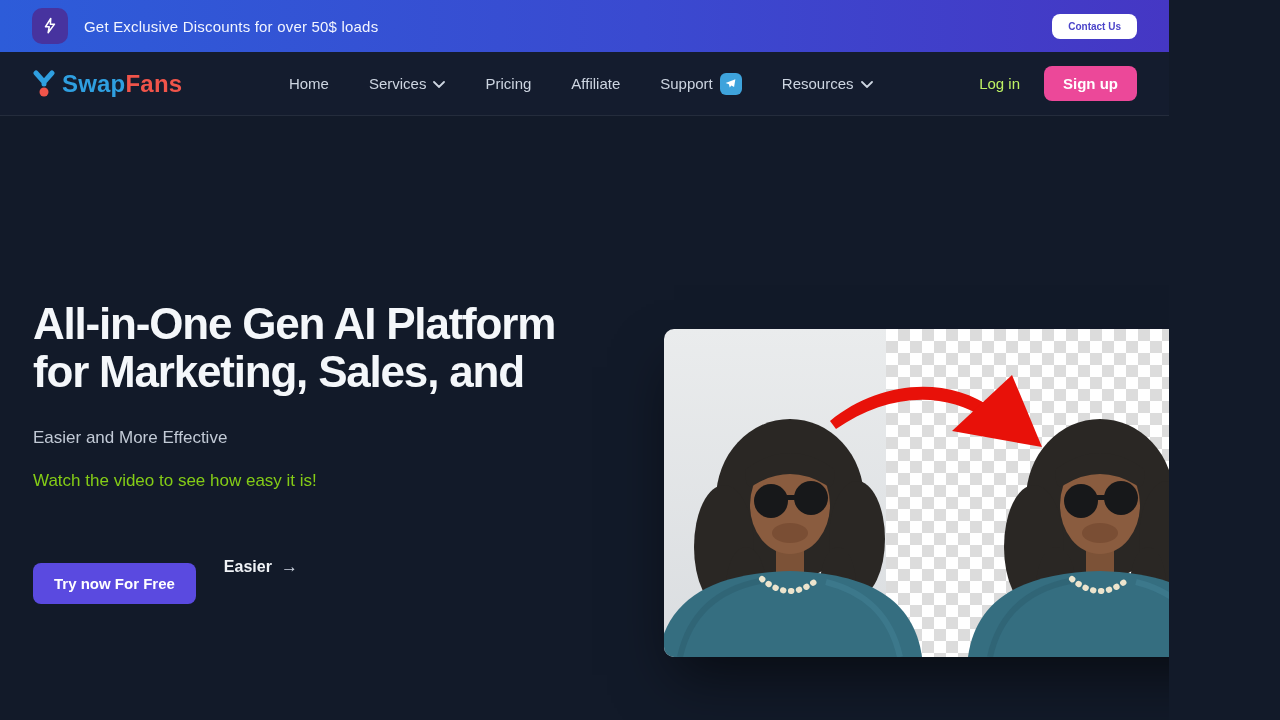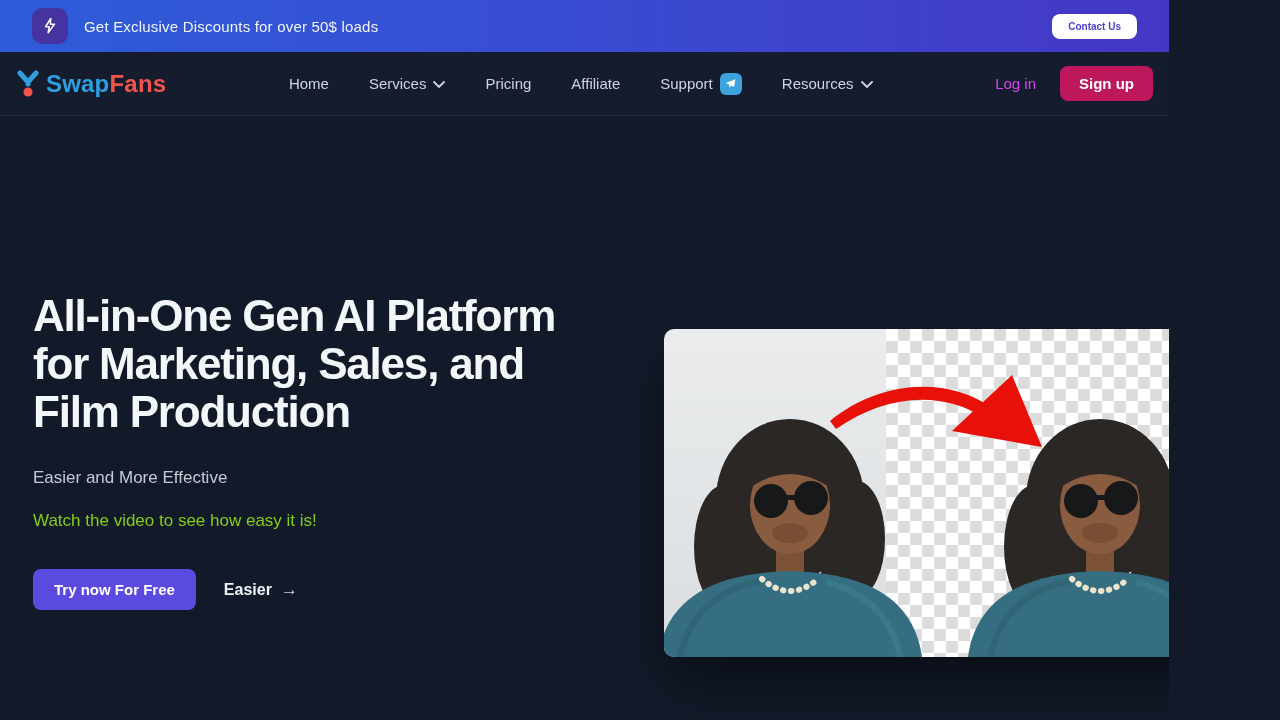--- a/index.html
+++ b/index.html
@@ -30,65 +30,65 @@
     font-size:10px; font-weight:600;
     border:none; border-radius:8px;
     padding:7px 16px; cursor:pointer;
   }
 
   
   .nav {
     height:64px; background:#141c2e;
     border-bottom:1px solid rgba(255,255,255,.07);
     display:flex; align-items:center;
-    padding:0 16px;
+    padding:0 32px;
   }
   .logo { display:flex; align-items:center; gap:6px; }
   .logo-text { font-size:24px; font-weight:bold; letter-spacing:.2px; }
   .logo-swap { color:#2f9fe0; }
   .logo-fans { color:#f0544a; }
   .nav-links {
     flex:1; display:flex; align-items:center; justify-content:center;
     gap:40px;
   }
   .nav-link {
     display:flex; align-items:center; gap:7px;
     color:#cdd5e1; font-size:15px; cursor:pointer;
   }
   .chev { display:inline-block; margin-top:2px; }
   .tg-box {
     width:22px; height:22px; border-radius:6px;
     background:#3ea3dc; display:flex; align-items:center; justify-content:center;
   }
   .nav-right { display:flex; align-items:center; gap:24px; }
-  .login-link { color:#d946ef; font-size:15px; cursor:pointer; }
+  .login-link { color:#bef264; font-size:15px; cursor:pointer; }
   .signup-btn {
-    background:#be185d; color:#fff;
+    background:#ec4899; color:#fff;
     font-size:15px; font-weight:600;
     border:none; border-radius:8px;
     padding:9px 19px; cursor:pointer;
   }
 
   
   .hero { position:relative; height:604px; background:#121a29; }
-  .hero-copy { position:absolute; left:33px; top:176px; width:615px; }
+  .hero-copy { position:absolute; left:33px; top:184px; width:615px; }
   .hero-title {
     color:#f4f7fa; font-size:44px; font-weight:bold;
     line-height:48px; letter-spacing:-1.2px;
   }
   .hero-title span { display:block; }
   .hero-sub { margin-top:26px; color:#c2cad6; font-size:17px; line-height:32px; }
   .hero-sub span { display:block; }
   .hero-hint { margin-top:17px; color:#84cc16; font-size:17px; }
   .cta-row { margin-top:38px; display:flex; align-items:center; gap:28px; }
   .try-btn {
     background:#5a4ae0; color:#fff;
     font-size:15px; font-weight:bold;
     border:none; border-radius:8px;
-    padding:12px 21px; cursor:pointer;
+    padding:12px 21px; cursor:pointer;margin-top:34px;
   }
   .login-cta {
     color:#f0f3f7; font-size:16px; font-weight:bold;
     display:flex; align-items:center; gap:9px; cursor:pointer;
   }
   .login-cta .arrow { color:#cdd5e1; font-weight:normal; font-size:17px; }
 
   
   .visual {
     position:absolute; left:664px; top:213px;
@@ -204,21 +204,20 @@
       <span class="login-link">Log in</span>
       <button class="signup-btn">Sign up</button>
     </div>
   </div>
 
   <div class="hero">
     <div class="hero-copy">
       <h1 class="hero-title">
         <span>All-in-One Gen AI Platform</span>
         <span>for Marketing, Sales, and</span>
-        <span>Film Production</span>
       </h1>
       <p class="hero-sub">
         <span>Easier and More Effective</span>
       </p>
       <p class="hero-hint">Watch the video to see how easy it is!</p>
       <div class="cta-row">
         <button class="try-btn">Try now For Free</button>
         <span class="login-cta">
           <span>Easier</span>
           <span class="arrow">→</span>

